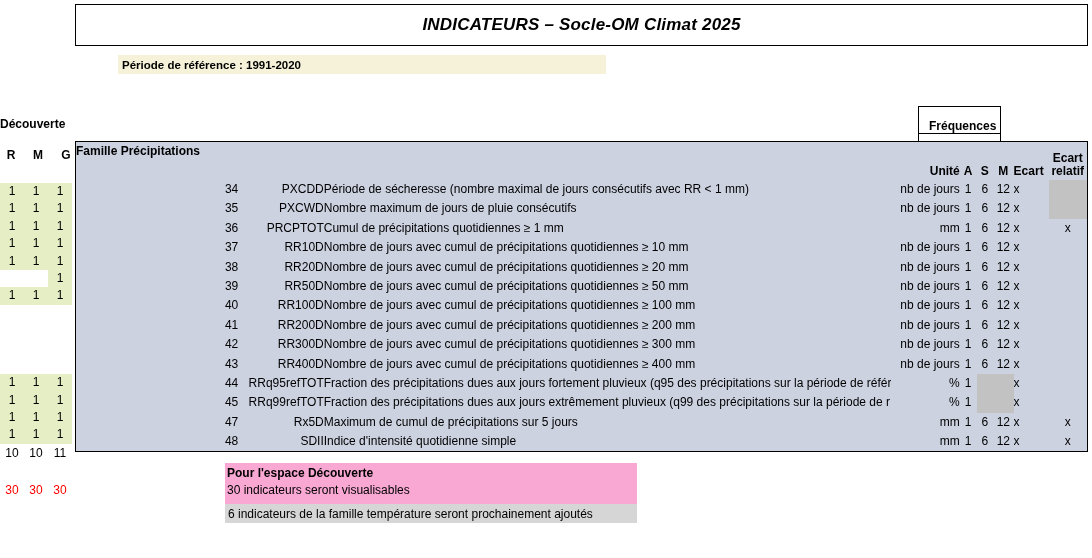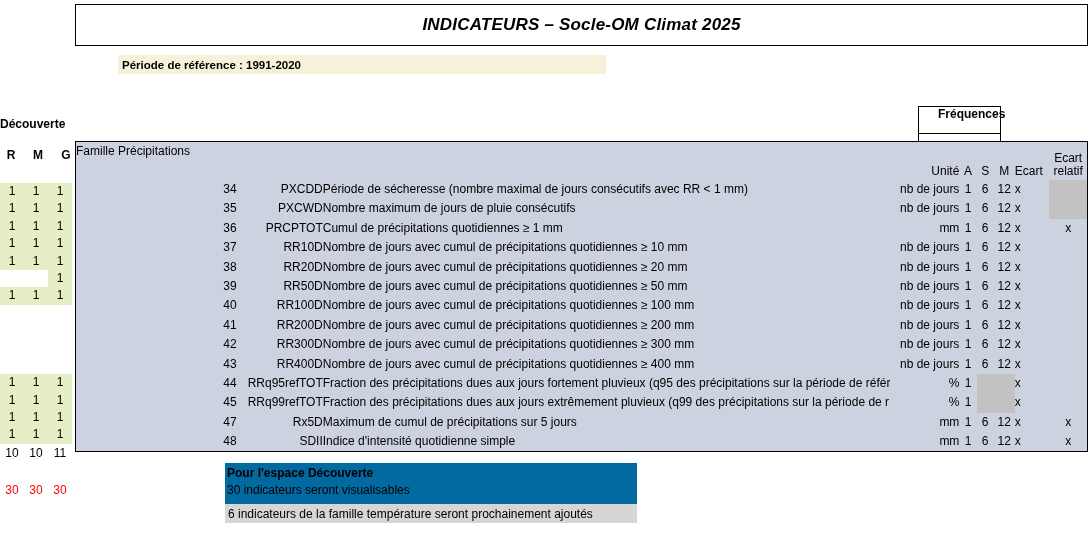--- a/index.html
+++ b/index.html
@@ -69,22 +69,22 @@
   .freq-box {
     position: absolute;
     left: 918px;
     top: 106px;
     width: 83px;
     height: 28px;
     border: 1px solid #000000;
     background: #ffffff;
     box-sizing: border-box;
     display: flex;
-    align-items: flex-start;
-    padding-left: 19px;
+    align-items: flex-end;
+    padding-left: 10px;
   }
   .freq-title {
     font-size: 12px;
     font-weight: bold;
   }
   .freq-side {
     position: absolute;
     left: 918px;
     top: 134px;
     width: 83px;
@@ -123,21 +123,21 @@
   .main-table td, .main-table th {
     padding: 0;
     font-size: 12px;
     font-weight: normal;
     vertical-align: middle;
     white-space: nowrap;
     overflow: hidden;
   }
   .hdr-row td {
     height: 34px;
-    font-weight: normal;
+    font-weight: bold;
     vertical-align: bottom;
     padding-bottom: 2px;
     margin-left: 44px;
   }
   .c-family  { width: 152px; padding-left: 5px; font-weight: bold; font-size: 12.5px; vertical-align: top !important; padding-top: 2px !important; }
   .c-num     { width: 26px;  text-align: right; padding-right: 4px; }
   .c-code    { width: 92px;  padding-left: 6px; text-align: right; }
   .c-desc    { width: 545px; padding-left: 2px; }
   .c-unit    { width: 74px;  text-align: right; padding-right: 4px; }
   .c-a       { width: 22px;  text-align: center; }
@@ -194,21 +194,21 @@
   }
   .totals-red .rmg-cell { color: #ff0000; font-size: 12px; }
 
   
   .notes-box {
     position: absolute;
     left: 225px;
     top: 463px;
     width: 412px;
     height: 55px;
-    background: #0369a1;
+    background: #f9a8d4;
     box-sizing: border-box;
     padding: 2px 0 0 2px;
   }
   .notes-line { font-size: 12px; line-height: 17px; }
   .notes-line.bold { font-weight: bold; }
 
   
   .footer-note {
     position: absolute;
     left: 225px;

